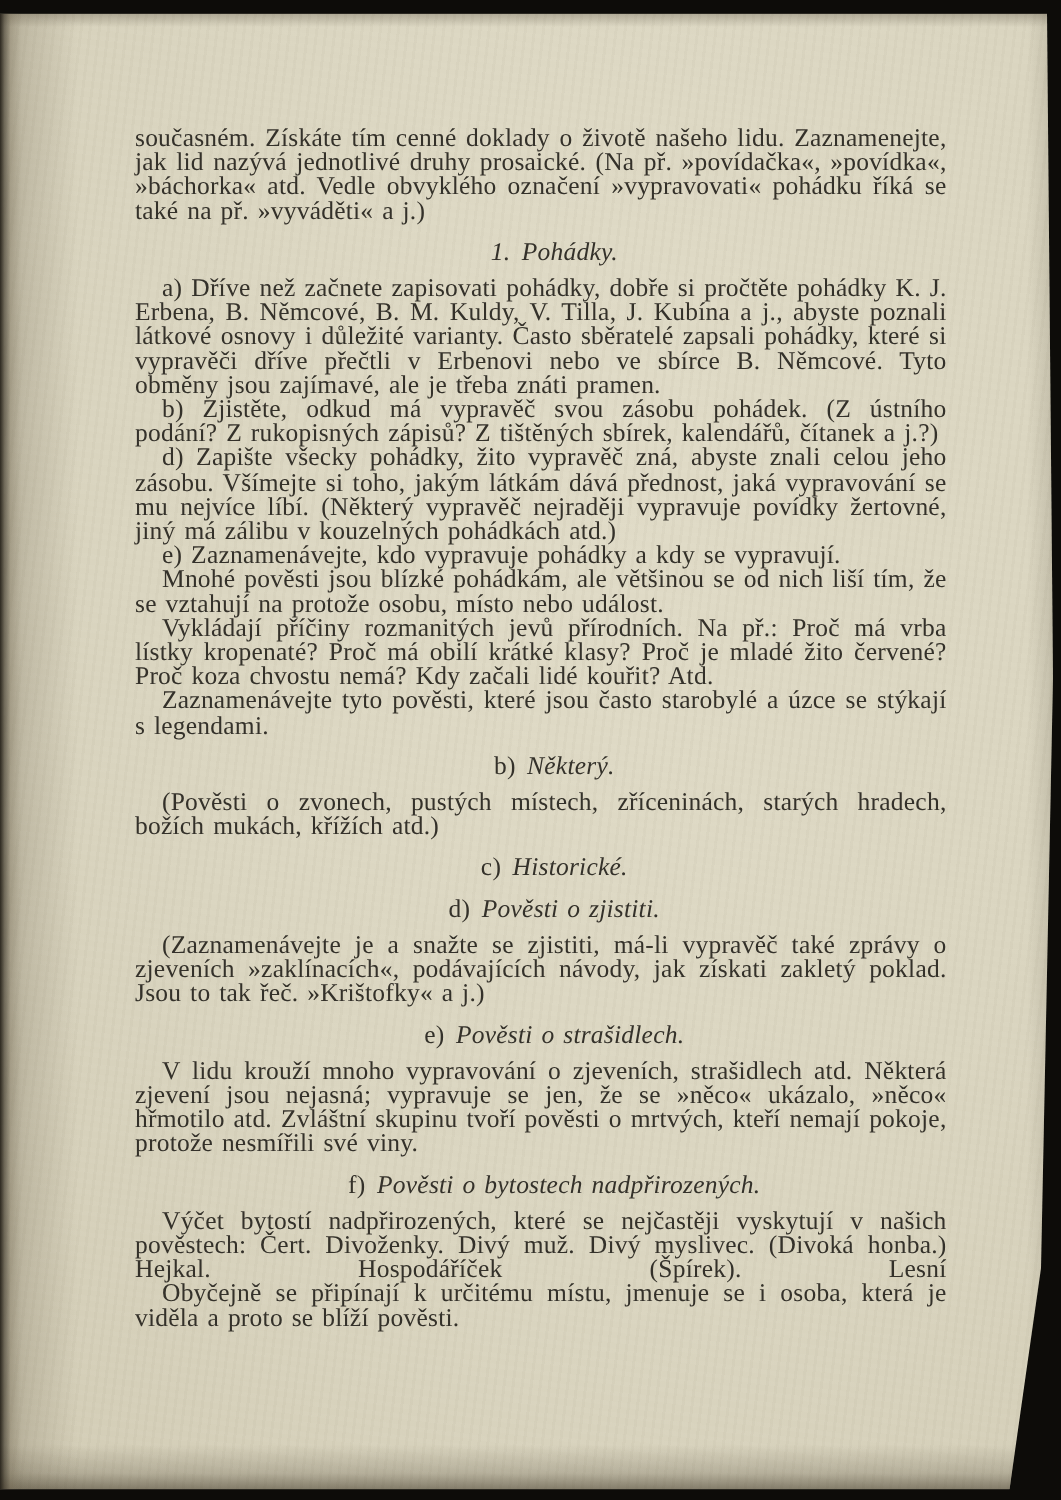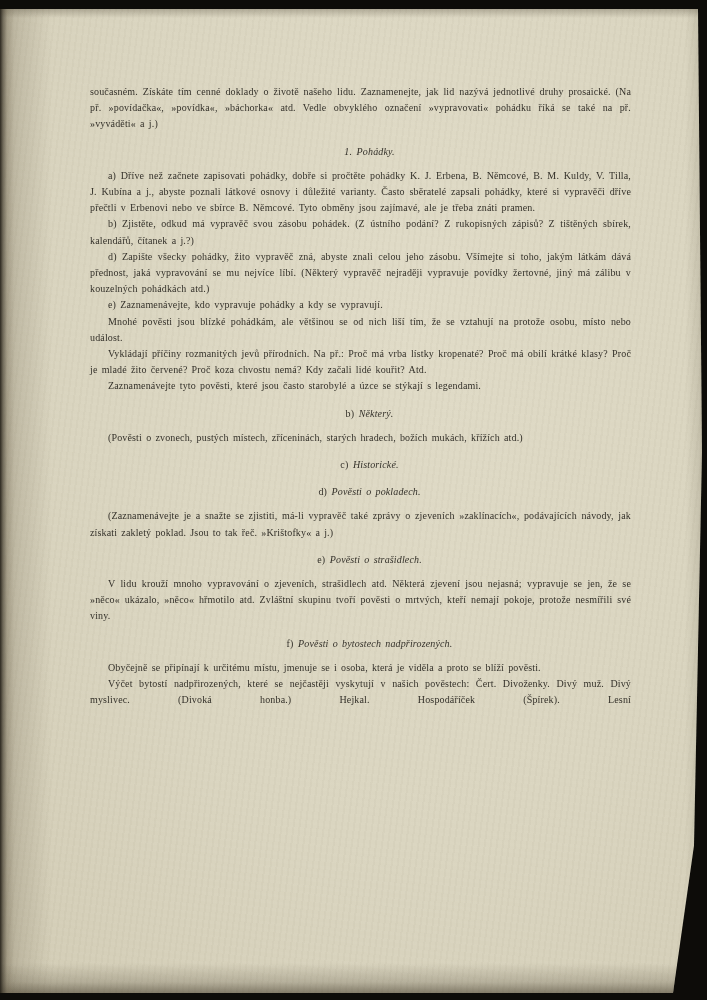--- a/index.html
+++ b/index.html
@@ -40,21 +40,21 @@
       repeating-linear-gradient(8deg, rgba(255,255,245,0.025) 0 3px, rgba(0,0,0,0) 3px 7px),
       
       radial-gradient(ellipse at 58% 32%, #e0dbc7 0%, #dad5c0 55%, #d2ccb5 100%);
   }
   .text-block {
     position: absolute;
     left: 90px;
     top: 75px;
     width: 541px;
     color: #34312a;
-    font-size: 10px;
+    font-size: 17px;
     line-height: 16.2px;
     letter-spacing: 0.15px;
     word-spacing: 1.5px;
     text-align: justify;
   }
   .text-block p { margin: 0; }
   p.para { text-indent: 18px; }
   p.para.no-indent { text-indent: 0; }
   p.para.flush-last { text-align-last: justify; }
   p.heading {
@@ -77,22 +77,22 @@
         <p class="para">a) Dříve než začnete zapisovati pohádky, dobře si pročtěte pohádky K. J. Erbena, B. Němcové, B. M. Kuldy, V. Tilla, J. Kubína a j., abyste poznali látkové osnovy i důležité varianty. Často sběratelé zapsali pohádky, které si vypravěči dříve přečtli v Erbenovi nebo ve sbírce B. Němcové. Tyto obměny jsou zajímavé, ale je třeba znáti pramen.</p>
         <p class="para">b) Zjistěte, odkud má vypravěč svou zásobu pohádek. (Z ústního podání? Z rukopisných zápisů? Z tištěných sbírek, kalendářů, čítanek a j.?)</p>
         <p class="para">d) Zapište všecky pohádky, žito vypravěč zná, abyste znali celou jeho zásobu. Všímejte si toho, jakým látkám dává přednost, jaká vypravování se mu nejvíce líbí. (Některý vypravěč nejraději vypravuje povídky žertovné, jiný má zálibu v kouzelných pohádkách atd.)</p>
         <p class="para">e) Zaznamenávejte, kdo vypravuje pohádky a kdy se vypravují.</p>
         <p class="para">Mnohé pověsti jsou blízké pohádkám, ale většinou se od nich liší tím, že se vztahují na protože osobu, místo nebo událost.</p>
         <p class="para">Vykládají příčiny rozmanitých jevů přírodních. Na př.: Proč má vrba lístky kropenaté? Proč má obilí krátké klasy? Proč je mladé žito červené? Proč koza chvostu nemá? Kdy začali lidé kouřit? Atd.</p>
         <p class="para">Zaznamenávejte tyto pověsti, které jsou často starobylé a úzce se stýkají s legendami.</p>
         <p class="heading lettered"><span class="h-prefix">b)</span><span class="h-title">Některý.</span></p>
         <p class="para">(Pověsti o zvonech, pustých místech, zříceninách, starých hradech, božích mukách, křížích atd.)</p>
         <p class="heading lettered"><span class="h-prefix">c)</span><span class="h-title">Historické.</span></p>
-        <p class="heading lettered"><span class="h-prefix">d)</span><span class="h-title">Pověsti o pokladech.</span></p>
+        <p class="heading lettered"><span class="h-prefix">d)</span><span class="h-title">Pověsti o zjistiti.</span></p>
         <p class="para">(Zaznamenávejte je a snažte se zjistiti, má-li vypravěč také zprávy o zjeveních »zaklínacích«, podávajících návody, jak získati zakletý poklad. Jsou to tak řeč. »Krištofky« a j.)</p>
         <p class="heading lettered"><span class="h-prefix">e)</span><span class="h-title">Pověsti o strašidlech.</span></p>
         <p class="para">V lidu krouží mnoho vypravování o zjeveních, strašidlech atd. Některá zjevení jsou nejasná; vypravuje se jen, že se »něco« ukázalo, »něco« hřmotilo atd. Zvláštní skupinu tvoří pověsti o mrtvých, kteří nemají pokoje, protože nesmířili své viny.</p>
         <p class="heading lettered"><span class="h-prefix">f)</span><span class="h-title">Pověsti o bytostech nadpřirozených.</span></p>
+        <p class="para flush-last">Výčet bytostí nadpřirozených, které se nejčastěji vyskytují v našich pověstech: Čert. Divoženky. Divý muž. Divý myslivec. (Divoká honba.) Hejkal. Hospodáříček (Špírek). Lesní</p>
         <p class="para">Obyčejně se připínají k určitému místu, jmenuje se i osoba, která je viděla a proto se blíží pověsti.</p>
-        <p class="para flush-last">Výčet bytostí nadpřirozených, které se nejčastěji vyskytují v našich pověstech: Čert. Divoženky. Divý muž. Divý myslivec. (Divoká honba.) Hejkal. Hospodáříček (Špírek). Lesní</p>
       </div>
   </div>
 </div>
 
 </body></html>

